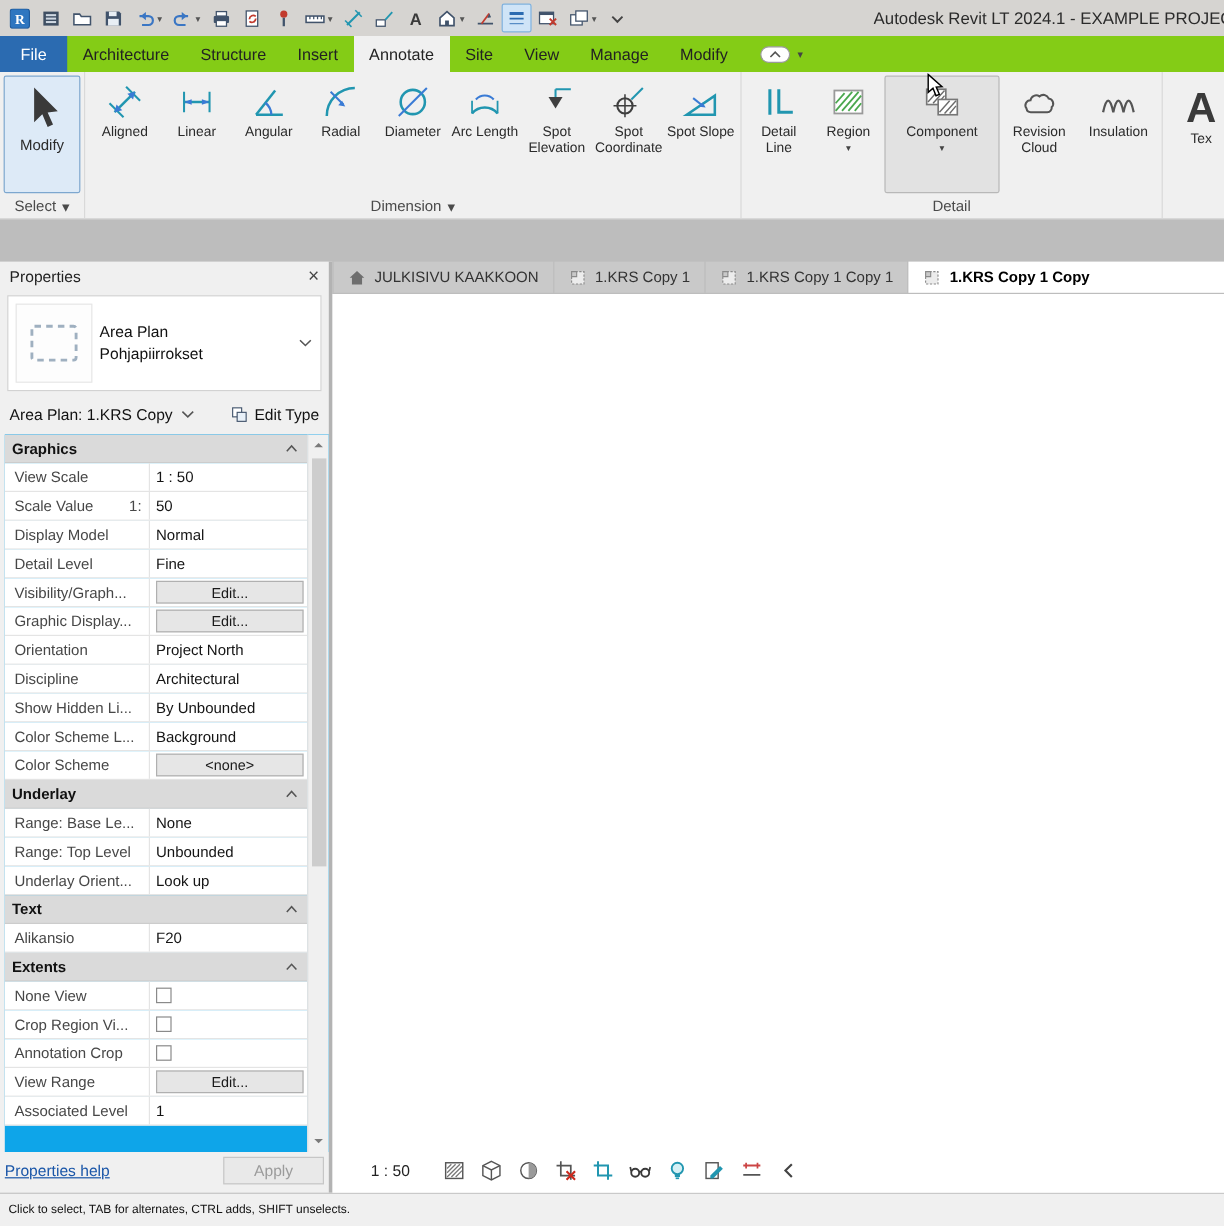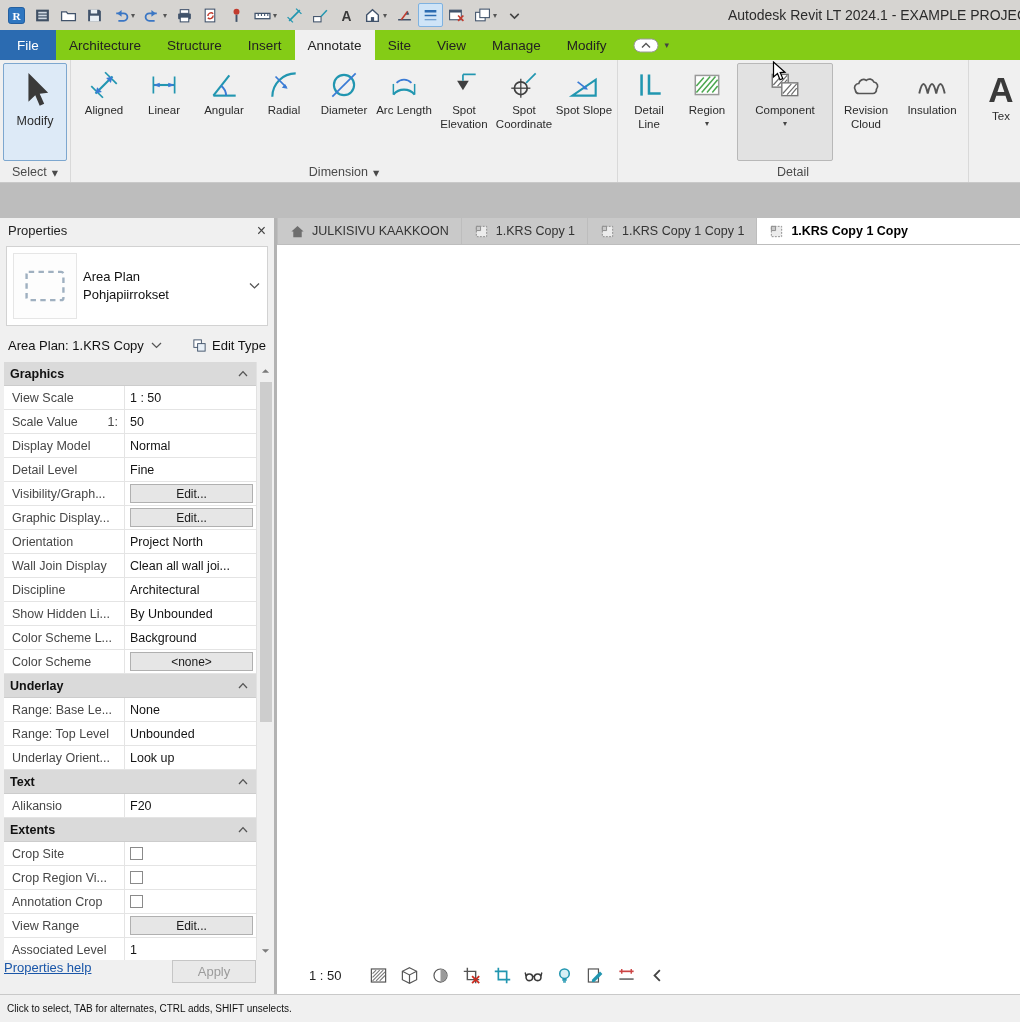--- a/index.html
+++ b/index.html
@@ -79,21 +79,21 @@
   .psection{height:24px;display:flex;align-items:center;background:#dadada;border-bottom:1px solid #cccccc;font-weight:bold;font-size:12.5px;padding:0 8px 0 6px;color:#111;}
   .psection .chev{margin-left:auto;}
   .psection .chev svg{width:10px;height:7px;display:block;}
 
   .scrollbar{position:absolute;top:0;right:0;width:18px;bottom:0;background:#f0f0f0;border-left:1px solid #e2e2e2;display:flex;flex-direction:column;align-items:center;padding:1px 0;}
   .sb-arrow{height:16px;width:16px;display:flex;align-items:center;justify-content:center;flex:none;}
   .sb-arrow svg{width:9px;height:6px;display:block;}
   .sb-thumb{width:12px;height:340px;background:#cdcdcd;margin-top:3px;flex:none;}
   .sb-down{margin-top:auto;}
 
-  .props-bottom{height:34px;flex:none;display:flex;padding:0 18px 4px 4px;}
+  .props-bottom{height:34px;flex:none;display:flex;align-items:center;padding:0 4px 4px 4px;}
   .props-help{color:#1a56a8;text-decoration:underline;font-size:13px;cursor:pointer;}
   .apply-btn{margin-left:auto;width:84px;height:23px;background:#e9e9e9;border:1px solid #c6c6c6;color:#9b9b9b;font-size:13px;display:flex;align-items:center;justify-content:center;}
 
   
   .canvas-col{flex:1;display:flex;flex-direction:column;min-width:0;background:#bdbdbd;}
   .viewtabs{height:27px;display:flex;flex:none;padding-left:1px;gap:1px;}
   .vtab{height:26px;display:flex;align-items:center;gap:7px;padding:0 12px;background:#c9c9c9;font-size:12.5px;color:#333;white-space:nowrap;cursor:default;}
   .vtab.active{background:#fff;font-weight:bold;color:#000;flex:1;}
   .vtab .vicon svg{width:15px;height:15px;display:block;}
   .canvas{flex:1;background:#fff;position:relative;min-height:0;}
@@ -619,28 +619,20 @@
             <div class="prow" data-name="property-row">
               <div class="plabel" data-name="property-label">
                 <span>Orientation</span>
               </div>
               <div class="pvalue" data-name="property-value">
                 <span>Project North</span>
               </div>
             </div>
             <div class="prow" data-name="property-row">
               <div class="plabel" data-name="property-label">
-                <span>Wall Join Display</span>
-              </div>
-              <div class="pvalue" data-name="property-value">
-                <span>Clean all wall joi...</span>
-              </div>
-            </div>
-            <div class="prow" data-name="property-row">
-              <div class="plabel" data-name="property-label">
                 <span>Discipline</span>
               </div>
               <div class="pvalue" data-name="property-value">
                 <span>Architectural</span>
               </div>
             </div>
             <div class="prow" data-name="property-row">
               <div class="plabel" data-name="property-label">
                 <span>Show Hidden Li...</span>
               </div>
@@ -715,21 +707,21 @@
             <div class="psection" data-name="section-extents">
               <span data-name="section-label">Extents</span>
               <span class="chev" data-name="chevron-up-icon">
                 <svg viewBox="0 0 10 7">
                   <path d="M1 6 L5 1.6 L9 6" fill="none" stroke="#555" stroke-width="1.3"></path>
                 </svg>
               </span>
             </div>
             <div class="prow" data-name="property-row">
               <div class="plabel" data-name="property-label">
-                <span>Crop Site</span>
+                <span>None View</span>
               </div>
               <div class="pvalue" data-name="property-value">
                 <div class="pcheck" data-name="checkbox"></div>
               </div>
             </div>
             <div class="prow" data-name="property-row">
               <div class="plabel" data-name="property-label">
                 <span>Crop Region Vi...</span>
               </div>
               <div class="pvalue" data-name="property-value">

